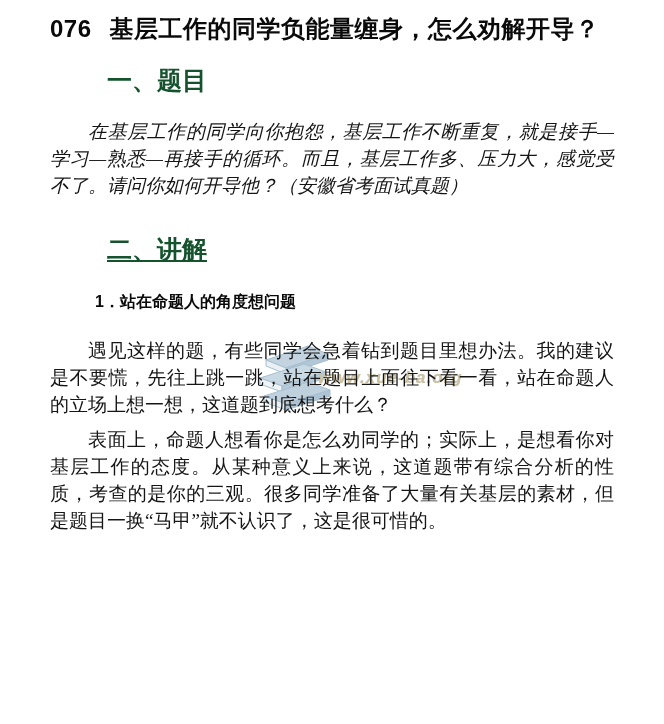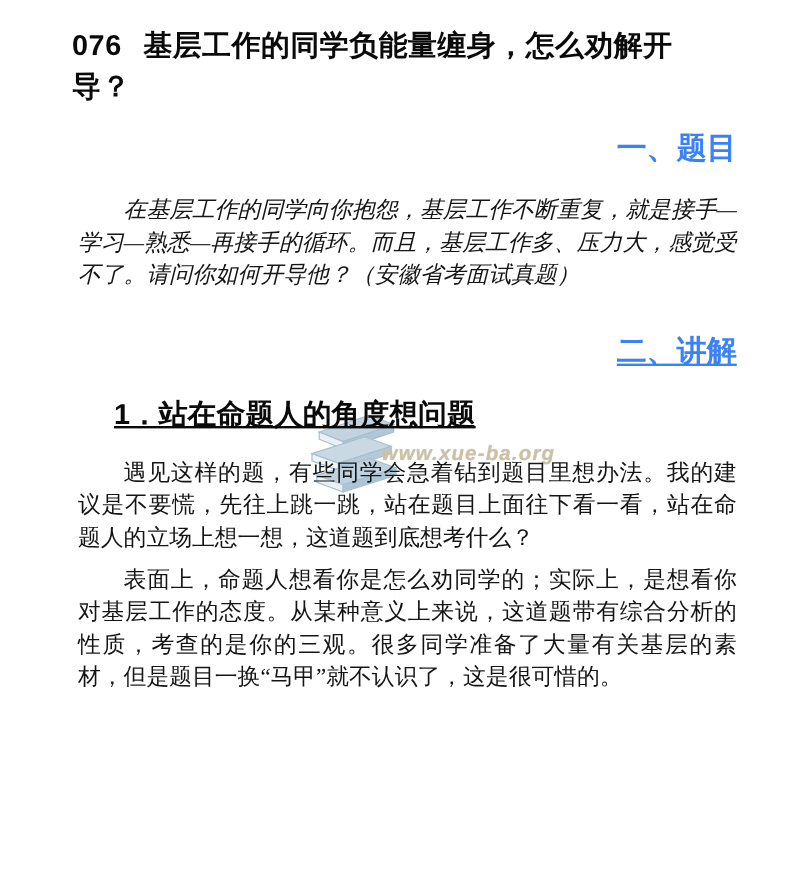--- a/index.html
+++ b/index.html
@@ -21,54 +21,52 @@
     padding: 12px 50px 0 50px;
     box-sizing: border-box;
     width: 664px;
   }
   .doc-title {
     font-family: "Liberation Sans", "DejaVu Sans", sans-serif;
     font-weight: bold;
     font-size: 24px;
     line-height: 34px;
     letter-spacing: 0.5px;
-    margin: 10px;
+    margin: 0;
     color: #0a0a0a;
   }
   .doc-title .num {
     margin-right: 18px;
   }
   .h2 {
     font-family: "Liberation Sans", "DejaVu Sans", sans-serif;
     font-weight: bold;
     font-size: 25px;
     line-height: 28px;
     margin: 20px 0 0 57px;
-    color: #3b82f6;
-    text-align: right;
+    color: #14532d;
   }
   .h2.second {
     margin-top: 36px;
     text-decoration: underline;
   }
   .h3 {
     font-family: "Liberation Sans", "DejaVu Sans", sans-serif;
     font-weight: bold;
-    font-size: 24px;
+    font-size: 16px;
     line-height: 23px;
     margin: 27px 0 0 45px;
     color: #0a0a0a;
-    text-decoration: underline;
   }
   p.body-par {
     font-size: 19px;
     line-height: 27px;
     text-align: justify;
     text-indent: 2em;
-    margin: 24px 0 0 15px;
+    margin: 24px 0 0 0;
     color: #151515;
   }
   p.body-par.question {
     font-style: italic; 
   }
   p.body-par.tight {
     margin-top: 8px;
   }
   
   .watermark {

